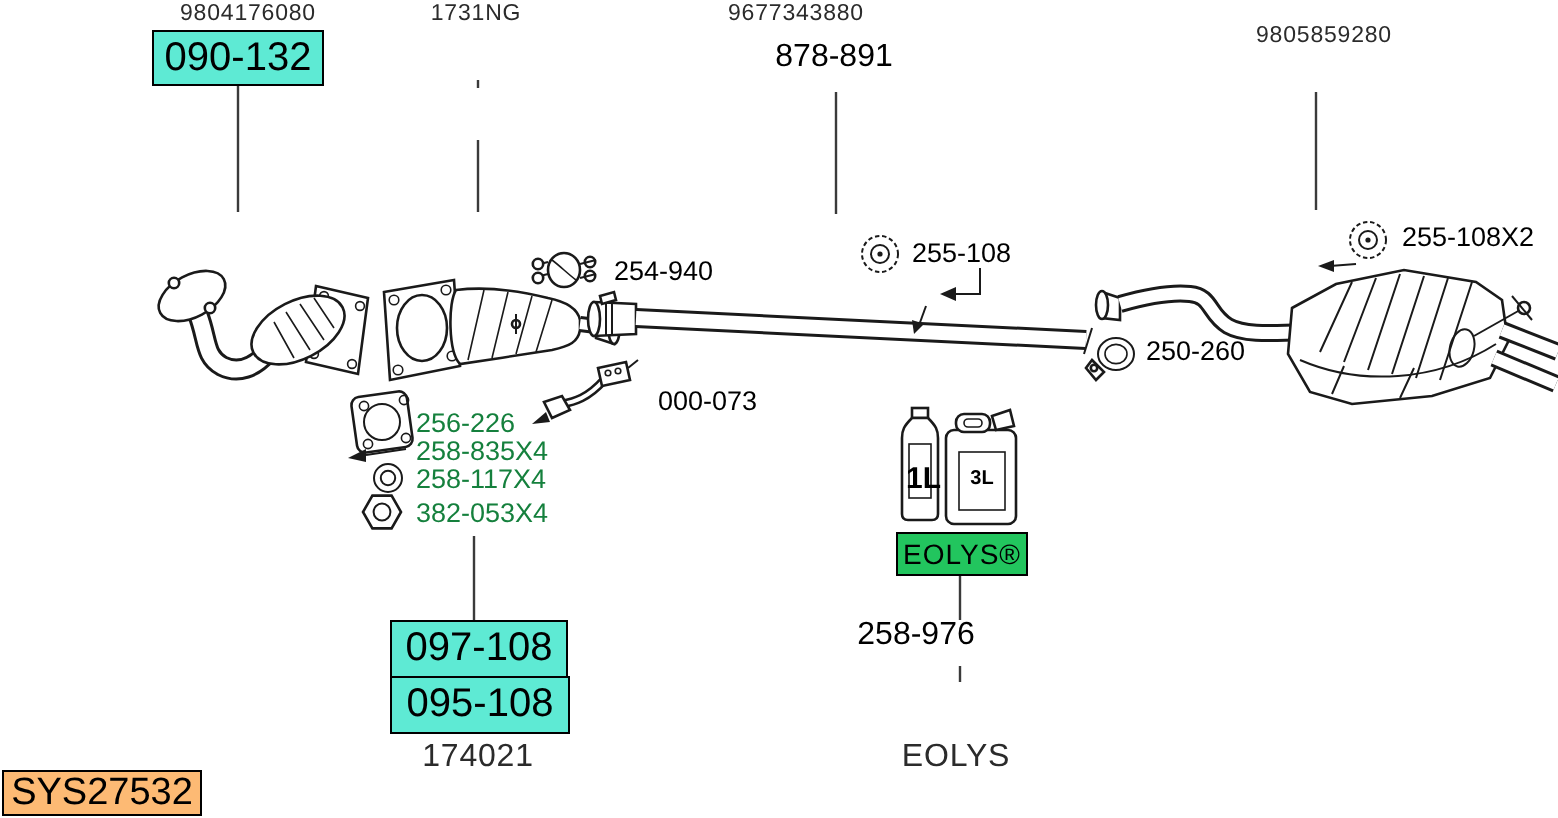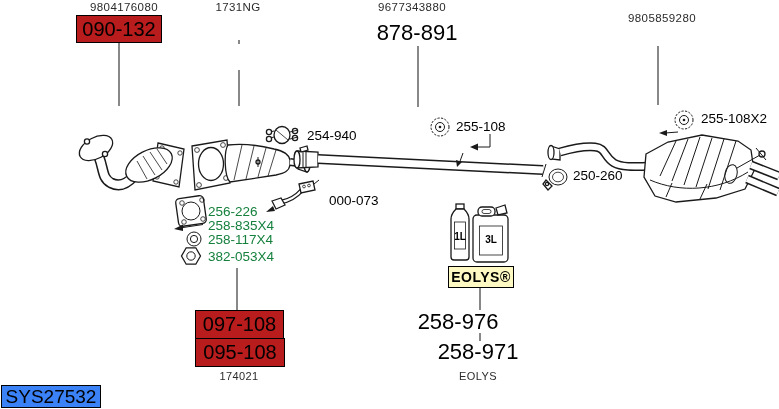--- a/index.html
+++ b/index.html
@@ -1,31 +1,31 @@
 <!DOCTYPE html>
 <html><head>
 <meta charset="utf-8">
 <style>
   html,body{margin:0;padding:0;background:#fff;}
   .stage{position:relative;width:779px;height:409px;background:#fff;overflow:hidden;
          font-family:"Liberation Sans",sans-serif;color:#111;}
   .stage svg{position:absolute;left:0;top:0;}
   .abs{position:absolute;white-space:nowrap;}
   .ref{font-size:11.5px;letter-spacing:.4px;color:#2b2b2b;transform:translateX(-50%);}
-  .pnbox{border:1.5px solid #000;background:#b91c1c;display:flex;align-items:center;justify-content:center;
+  .pnbox{border:1.5px solid #000;background:#5eead4;display:flex;align-items:center;justify-content:center;
          font-size:20px;color:#000;}
-  .pnbig{font-size:22px;color:#000;transform:translateX(-50%);}
+  .pnbig{font-size:16px;color:#000;transform:translateX(-50%);}
   .plabel{font-size:13.5px;color:#000;}
   .hw{font-size:13.5px;color:#15803d;}
-  .small-ref{font-size:11px;letter-spacing:.4px;color:#2b2b2b;transform:translateX(-50%);}
-  .brandbox{border:1.5px solid #000;background:#fef9c3;display:flex;align-items:center;justify-content:center;
-            font-size:14px;font-weight:bold;letter-spacing:.5px;color:#000;}
-  .sysbox{border:1.5px solid #000;background:#3b82f6;display:flex;align-items:center;justify-content:center;
+  .small-ref{font-size:16px;letter-spacing:.4px;color:#2b2b2b;transform:translateX(-50%);}
+  .brandbox{border:1.5px solid #000;background:#22c55e;display:flex;align-items:center;justify-content:center;
+            font-size:14px;font-weight:normal;letter-spacing:.5px;color:#000;}
+  .sysbox{border:1.5px solid #000;background:#fdba74;display:flex;align-items:center;justify-content:center;
           font-size:19px;color:#000;}
-  .bottle-lbl{font-size:10px;font-weight:bold;text-align:center;color:#000;}
+  .bottle-lbl{font-size:15px;font-weight:bold;text-align:center;color:#000;}
   
   .ln{stroke:#3a3a3a;stroke-width:1.2;fill:none;}
   .s{stroke:#1a1a1a;stroke-width:1.3;fill:#fff;}
   .sn{stroke:#1a1a1a;stroke-width:1;fill:none;}
   .thin{stroke:#1a1a1a;stroke-width:.8;fill:none;}
   .o{stroke:#1a1a1a;fill:none;}
   .i{stroke:#fff;fill:none;}
   .fill{fill:#1a1a1a;stroke:none;}
 </style>
 </head>
@@ -182,21 +182,21 @@
       <polygon class="s" points="496,208 505,205 507,213 498,215"></polygon>
       <rect class="thin" x="479.5" y="226" width="23" height="29"></rect>
     </g>
   </svg>
 
   <div class="abs ref" style="left:124px;top:1px">9804176080</div>
   <div class="abs pnbox" style="left:76px;top:15px;width:84px;height:26px">090-132</div>
 
   <div class="abs ref" style="left:238px;top:1px">1731NG</div>
 
-  <div class="abs ref" style="left:412px;top:1px">9677343880</div>
+  <div class="abs ref" style="left:398px;top:1px">9677343880</div>
   <div class="abs pnbig" style="left:417px;top:20px">878-891</div>
 
   <div class="abs ref" style="left:662px;top:12px">9805859280</div>
 
   <div class="abs plabel" style="left:307px;top:128px">254-940</div>
   <div class="abs plabel" style="left:456px;top:119px">255-108</div>
   <div class="abs plabel" style="left:701px;top:111px">255-108X2</div>
   <div class="abs plabel" style="left:573px;top:168px">250-260</div>
   <div class="abs plabel" style="left:329px;top:193px">000-073</div>
 
@@ -206,18 +206,17 @@
   <div class="abs hw" style="left:208px;top:249px">382-053X4</div>
 
   <div class="abs pnbox" style="left:195px;top:310px;width:87px;height:27px">097-108</div>
   <div class="abs pnbox" style="left:195px;top:338px;width:88px;height:27px">095-108</div>
   <div class="abs small-ref" style="left:239px;top:370px">174021</div>
 
   <div class="abs bottle-lbl" style="left:453px;top:231px;width:14px">1L</div>
   <div class="abs bottle-lbl" style="left:482px;top:234px;width:18px;font-size:10px">3L</div>
   <div class="abs brandbox" style="left:448px;top:266px;width:64px;height:20px">EOLYS®</div>
   <div class="abs pnbig" style="left:458px;top:309px">258-976</div>
-  <div class="abs pnbig" style="left:478px;top:339px">258-971</div>
   <div class="abs small-ref" style="left:478px;top:370px">EOLYS</div>
 
   <div class="abs sysbox" style="left:1px;top:385px;width:98px;height:21px">SYS27532</div>
 
 </div>
 
 </body></html>

